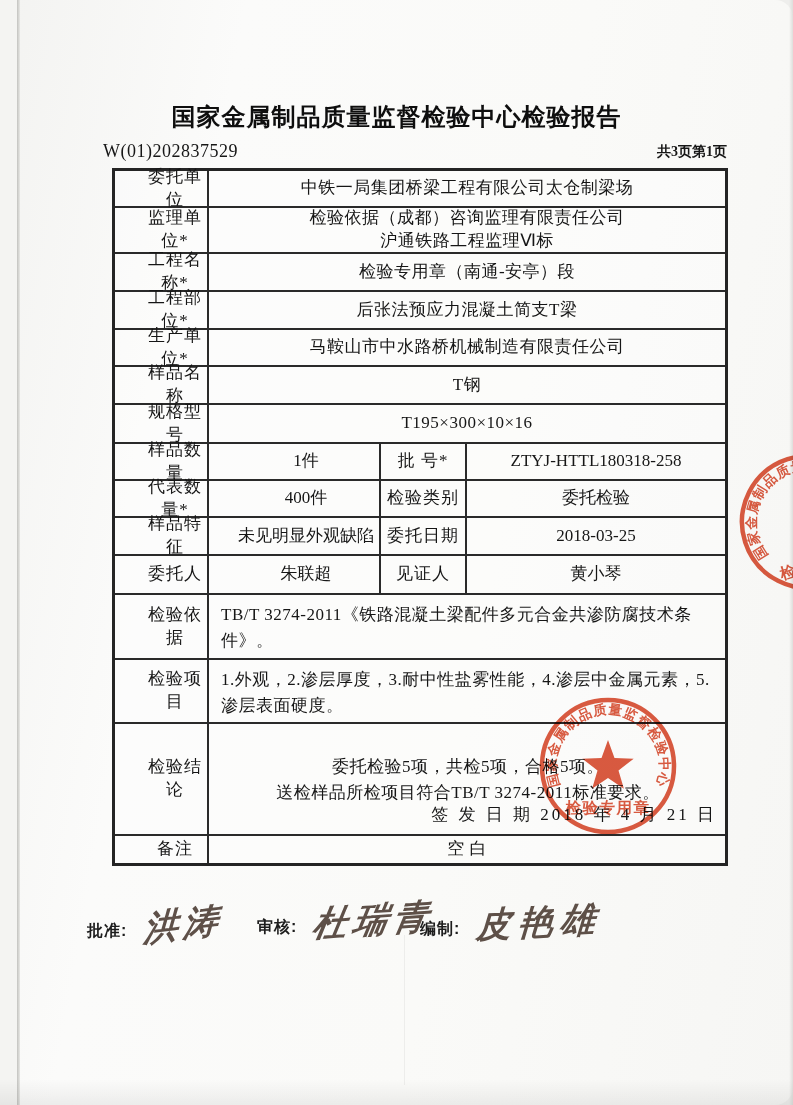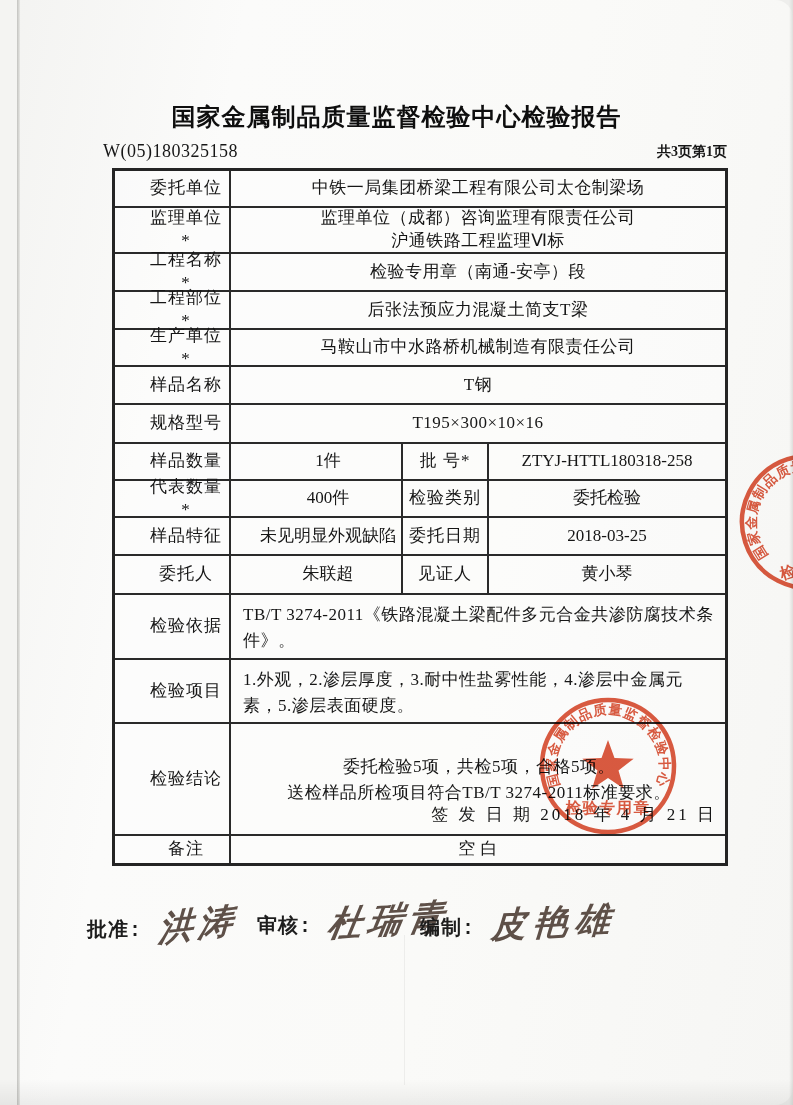--- a/index.html
+++ b/index.html
@@ -35,37 +35,37 @@
   .report-table{
     position:absolute;left:112px;top:168px;width:616px;height:698px;
     border:3px solid #242424;box-sizing:border-box;
     display:flex;flex-direction:column;
     font-size:17px;background:rgba(255,255,255,0.35);
   }
   .trow{display:flex;border-bottom:2px solid #2a2a2a;box-sizing:border-box;flex:0 0 auto;}
   .trow:last-child{border-bottom:none;flex:1 1 auto;}
   .cell{box-sizing:border-box;display:flex;align-items:center;justify-content:center;
     text-align:center;white-space:pre-line;line-height:1.35;padding:2px 4px;}
-  .cell.label{width:116px;border-right:2px solid #2a2a2a;letter-spacing:1px;flex:0 0 auto;padding-left:32px;}
+  .cell.label{width:94px;border-right:2px solid #2a2a2a;letter-spacing:1px;flex:0 0 auto;padding-left:32px;}
   .cell.value{flex:1 1 auto;letter-spacing:0.5px;}
   .cell.v2{width:172px;border-right:2px solid #2a2a2a;flex:0 0 auto;padding-left:28px;}
   .cell.label2{width:86px;border-right:2px solid #2a2a2a;flex:0 0 auto;letter-spacing:1px;}
   .cell.v4{flex:1 1 auto;}
   .cell.left{justify-content:flex-start;align-items:flex-start;text-align:left;
     padding:7px 10px 4px 12px;line-height:1.55;}
   .conclusion-cell{position:relative;display:block;padding:7px 10px 4px 12px;}
   .conclusion-text{white-space:pre-line;line-height:1.55;}
   .sign-date{position:absolute;right:8px;bottom:7px;letter-spacing:3px;font-size:17px;}
 
   .stamp{position:absolute;mix-blend-mode:multiply;opacity:0.9;}
   .stamp-main{left:533px;top:691px;}
   .stamp-edge{left:733px;top:447px;}
 
   .sig-group{position:absolute;white-space:nowrap;}
-  .sig-label{font-family:Liberation Mono, monospace;font-size:20px;font-weight:700;color:#1d1d1d;letter-spacing:1px;}
+  .sig-label{font-family:Liberation Sans, sans-serif;font-size:16px;font-weight:700;color:#1d1d1d;letter-spacing:1px;}
   .sig-hand{display:inline-block;margin-left:12px;font-family:"Liberation Serif",serif;
     font-style:italic;font-weight:600;font-size:35px;color:#51423a;letter-spacing:5px;opacity:0.92;}
   .sig-approve{left:87px;top:901px;}
   .sig-approve .sig-hand{transform:rotate(-7deg) skewX(-10deg);}
   .sig-review{left:257px;top:897px;}
   .sig-review .sig-hand{transform:rotate(-4deg) skewX(-14deg);}
   .sig-prepare{left:420px;top:899px;}
   .sig-prepare .sig-hand{transform:rotate(-3deg) skewX(-6deg);letter-spacing:7px;}
 </style>
 </head>
@@ -74,32 +74,32 @@
 <div class="page">
   <div class="scan-strip-far-left"></div>
   <div class="scan-edge-left"></div>
   <div class="scan-edge-right"></div>
   <div class="fold-line"></div>
   <div class="scan-shadow-bottom"></div>
 
   <h1 class="page-title">国家金属制品质量监督检验中心检验报告</h1>
 
   <div class="meta-row">
-    <span class="report-number">W(05)180325158</span>
+    <span class="report-number">W(01)202837529</span>
     <span class="page-count">共3页第1页</span>
   </div>
 
   <div class="report-table">
     <div class="trow" style="height:37px">
       <div class="cell label">委托单位</div>
       <div class="cell value">中铁一局集团桥梁工程有限公司太仓制梁场</div>
     </div>
     <div class="trow" style="height:46px">
       <div class="cell label">监理单位*</div>
-      <div class="cell value">监理单位（成都）咨询监理有限责任公司
+      <div class="cell value">检验依据（成都）咨询监理有限责任公司
 沪通铁路工程监理Ⅵ标</div>
     </div>
     <div class="trow" style="height:38px">
       <div class="cell label">工程名称*</div>
       <div class="cell value">检验专用章（南通-安亭）段</div>
     </div>
     <div class="trow" style="height:38px">
       <div class="cell label">工程部位*</div>
       <div class="cell value">后张法预应力混凝土简支T梁</div>
     </div>

